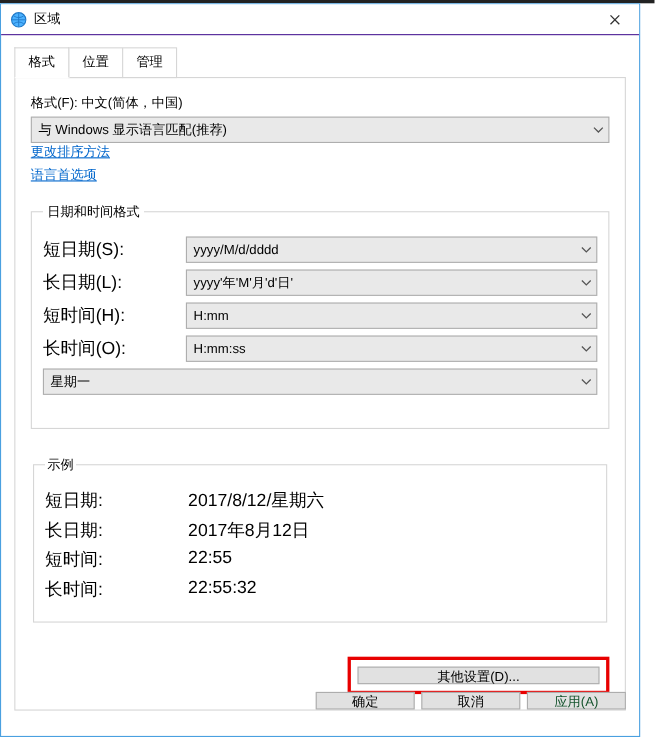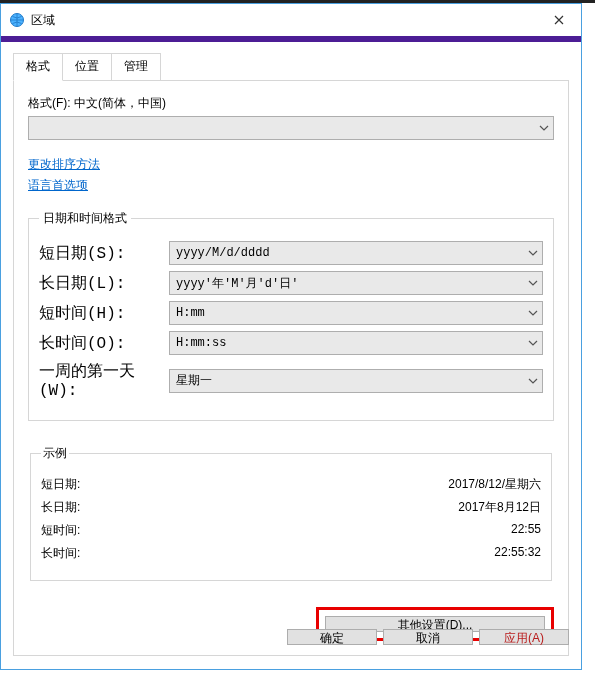--- a/index.html
+++ b/index.html
@@ -18,26 +18,26 @@
     width: 595px;
   }
   .window {
     border: 1px solid #4aa0e0;
     width: 582px;
     height: 667px;
     background: #fff;
     position: relative;
   }
   .titlebar {
-    height: 38px;
+    height: 28px;
     background: #fff;
     display: flex;
     align-items: center;
     padding: 0 0 0 8px;
-    border-bottom: 6px solid #4c1d95;
+    border-bottom: 1px solid #4c1d95;
   }
   .title-icon {
     width: 16px; height: 16px;
     margin-right: 6px;
     position: relative;
   }
   .title-icon svg { width:16px; height:16px; display:block; }
   .title-text { font-size: 12px; }
   .title-spacer { flex: 1; }
   .close-btn {
@@ -83,53 +83,51 @@
     padding: 0 22px 0 6px;
     position: relative;
     font-size: 12px;
   }
   .dropdown .chev {
     position: absolute;
     right: 4px; top: 50%; transform: translateY(-50%);
     color: #555;
   }
   .chev svg { width:10px; height:6px; display:block; }
-  .links { margin-top: 16px; margin-bottom: 12px; }
+  .links { margin-bottom: 12px; }
   .link {
     color: #0066cc;
     text-decoration: underline;
     display: inline-block;
     margin-bottom: 4px;
     font-size: 12px;
   }
   fieldset.grp {
     border: 1px solid #d6d6d6;
     margin: 0 0 10px 0;
-    padding: 8px 10px 14px 10px;
-    font-family: Liberation Mono, monospace;
+    padding: 8px 10px 24px 10px;
   }
   fieldset.grp legend {
     padding: 0 4px;
     font-size: 12px;
   }
   .form-row {
     display: flex;
     align-items: center;
     margin: 6px 0;
   }
   .form-row .lbl {
     width: 130px;
     font-size: 16px;
   }
   .form-row .dropdown { flex: 1; text-align: center; }
   .ex-row {
     display: flex;
     margin: 6px 0;
-    font-size: 12px;
-    justify-content: space-between;
+    font-size: 16px;
   }
   .ex-row .lbl { width: 130px; }
   fieldset.examples {
     border: 1px solid #d6d6d6;
     padding: 8px 10px 12px 10px;
     margin-top: 24px;
   }
   .additional-wrap {
     position: absolute;
     right: 14px;
@@ -142,21 +140,21 @@
   .btn {
     height: 16px;
     min-width: 88px;
     border: 1px solid #adadad;
     background: #e1e1e1;
     font-size: 12px;
     font-family: inherit;
     padding: 0 14px;
     cursor: default;
   }
-  .btn.disabled { color: #b91c1c; }
+  .btn.disabled { color: #14532d; }
   .btn.wide { width: 220px; }
   .button-row {
     position: absolute;
     bottom: 24px;
     right: 12px;
     display: flex;
     gap: 6px;
   }
   .button-row .btn { min-width: 90px; }
 </style>
@@ -185,20 +183,21 @@
   <div class="tabs">
     <div class="tab active"><span>格式</span></div>
     <div class="tab inactive"><span>位置</span></div>
     <div class="tab inactive"><span>管理</span></div>
   </div>
 
   <div class="content-wrap">
 
     <div class="row-label">格式(F): 中文(简体，中国)</div>
     <div class="dropdown">
+      <span>与 Windows 显示语言匹配(推荐)</span>
       <span class="chev">
             <svg viewBox="0 0 10 6">
               <path d="M1 1 L5 5 L9 1" stroke="#555" stroke-width="1.2" fill="none"></path>
             </svg>
           </span>
     </div>
 
     <div class="links">
       <a class="link">更改排序方法</a><br>
       <a class="link">语言首选项</a>
@@ -249,21 +248,20 @@
           <span>H:mm:ss</span>
           <span class="chev">
                 <svg viewBox="0 0 10 6">
                   <path d="M1 1 L5 5 L9 1" stroke="#555" stroke-width="1.2" fill="none"></path>
                 </svg>
               </span>
         </div>
       </div>
 
       <div class="form-row">
-        <div class="lbl">一周的第一天(W):</div>
         <div class="dropdown">
           <span>星期一</span>
           <span class="chev">
                 <svg viewBox="0 0 10 6">
                   <path d="M1 1 L5 5 L9 1" stroke="#555" stroke-width="1.2" fill="none"></path>
                 </svg>
               </span>
         </div>
       </div>
     </fieldset>

